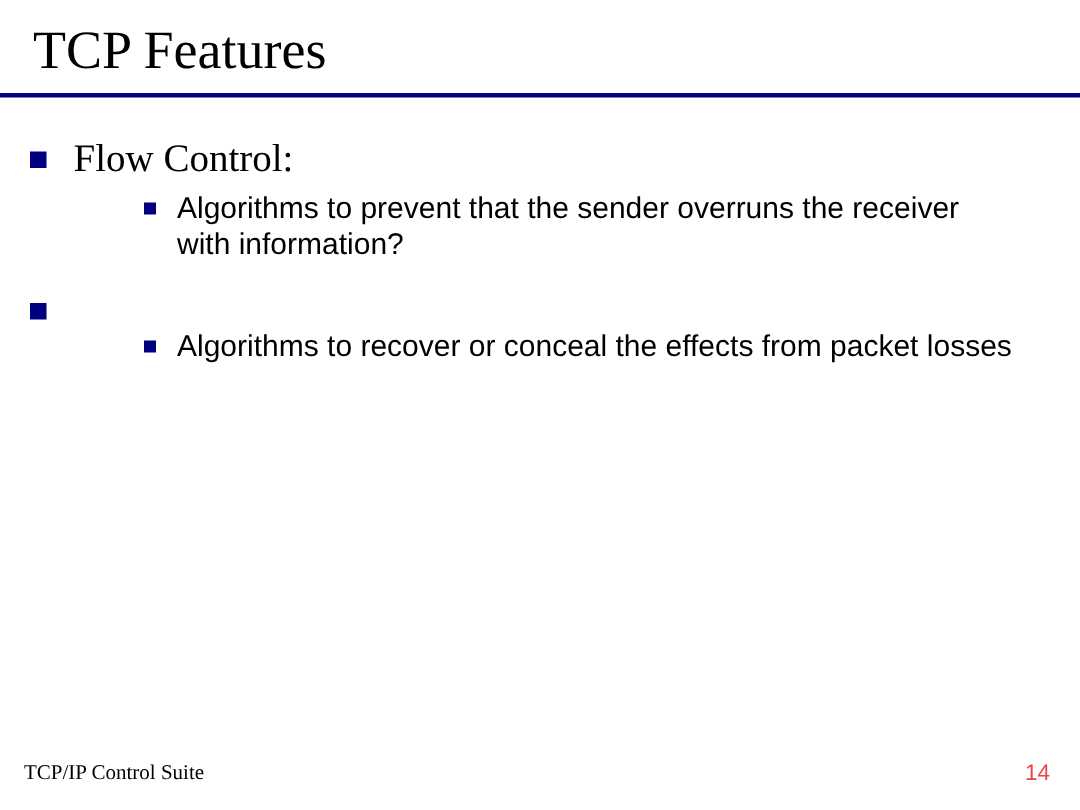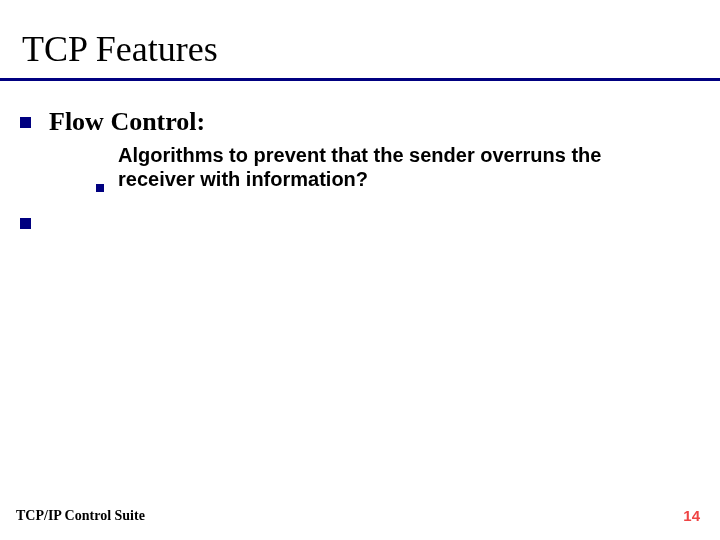--- a/index.html
+++ b/index.html
@@ -1,32 +1,31 @@
 <!DOCTYPE html>
 <html><head>
   <meta charset="utf-8">
   <style>
     * {
       margin: 0;
       padding: 0;
       box-sizing: border-box;
-      font-weight: bold;
     }
     body {
       width: 720px;
       height: 540px;
       background: white;
       font-family: "Times New Roman", serif;
       position: relative;
       overflow: hidden;
     }
     .title {
       font-size: 36px;
       color: #000;
-      padding: 28px 0 6px 22px;
+      padding: 12px 0 6px 22px;
       font-weight: normal;
     }
     .title-rule {
       height: 3px;
       background: #000080;
       margin-top: 2px;
     }
     .content {
       padding: 26px 30px 0 20px;
     }
@@ -43,21 +42,21 @@
       margin-top: 10px;
       margin-right: 18px;
     }
     .level1-text {
       font-size: 26px;
       color: #000;
       font-family: "Times New Roman", serif;
     }
     .level2 {
       display: flex;
-      align-items: flex-end;
+      align-items: flex-start;
       margin-left: 76px;
       margin-bottom: 16px;
       margin-top: 4px;
     }
     .level2-bullet {
       width: 8px;
       height: 8px;
       background: #000080;
       flex-shrink: 0;
       margin-top: 8px;
@@ -101,17 +100,21 @@
   </div>
   <div class="level2">
     <div class="level2-bullet"></div>
     <div class="level2-text">Algorithms to prevent that the sender overruns the receiver with information?</div>
   </div>
 
   <div class="level1">
     <div class="level1-bullet"></div>
   </div>
 
+  <div class="level2">
+    <div class="level2-bullet"></div>
+    <div class="level2-text">Algorithms to recover or conceal the effects from packet losses</div>
+  </div>
 
 </div>
 
 <div class="footer-left">TCP/IP Control Suite</div>
 <div class="footer-right">14</div>
 
 </body></html>

